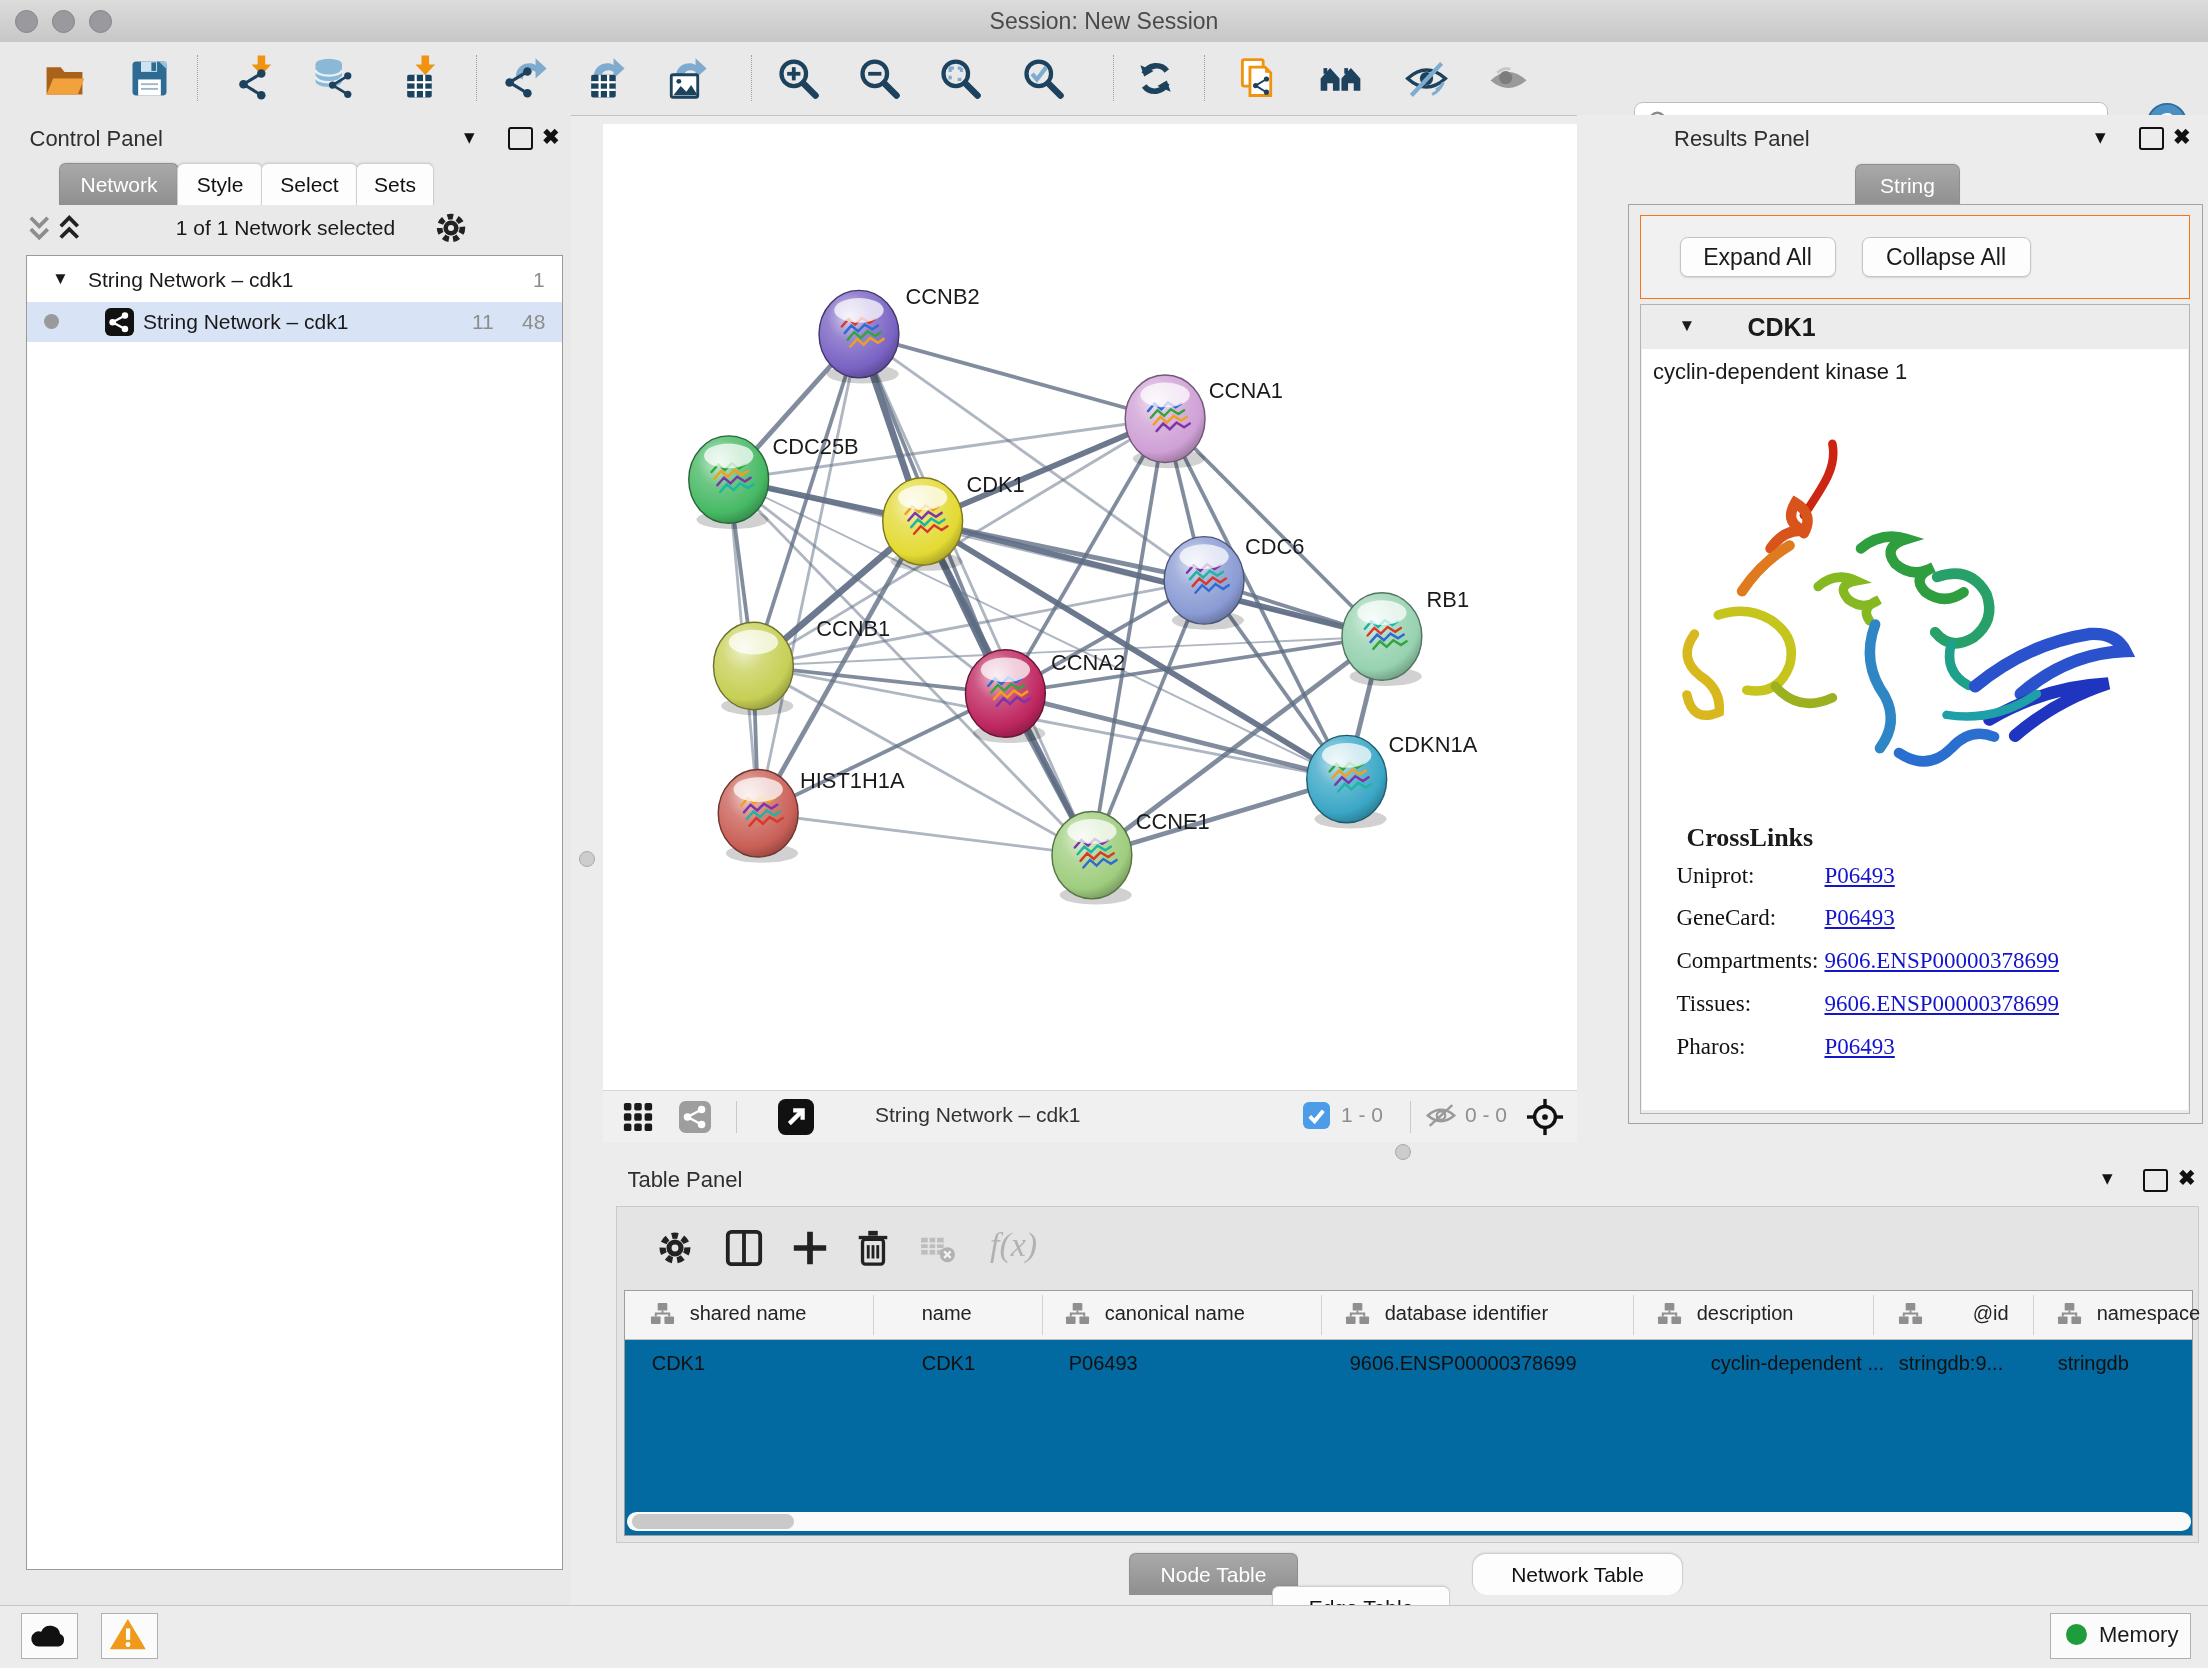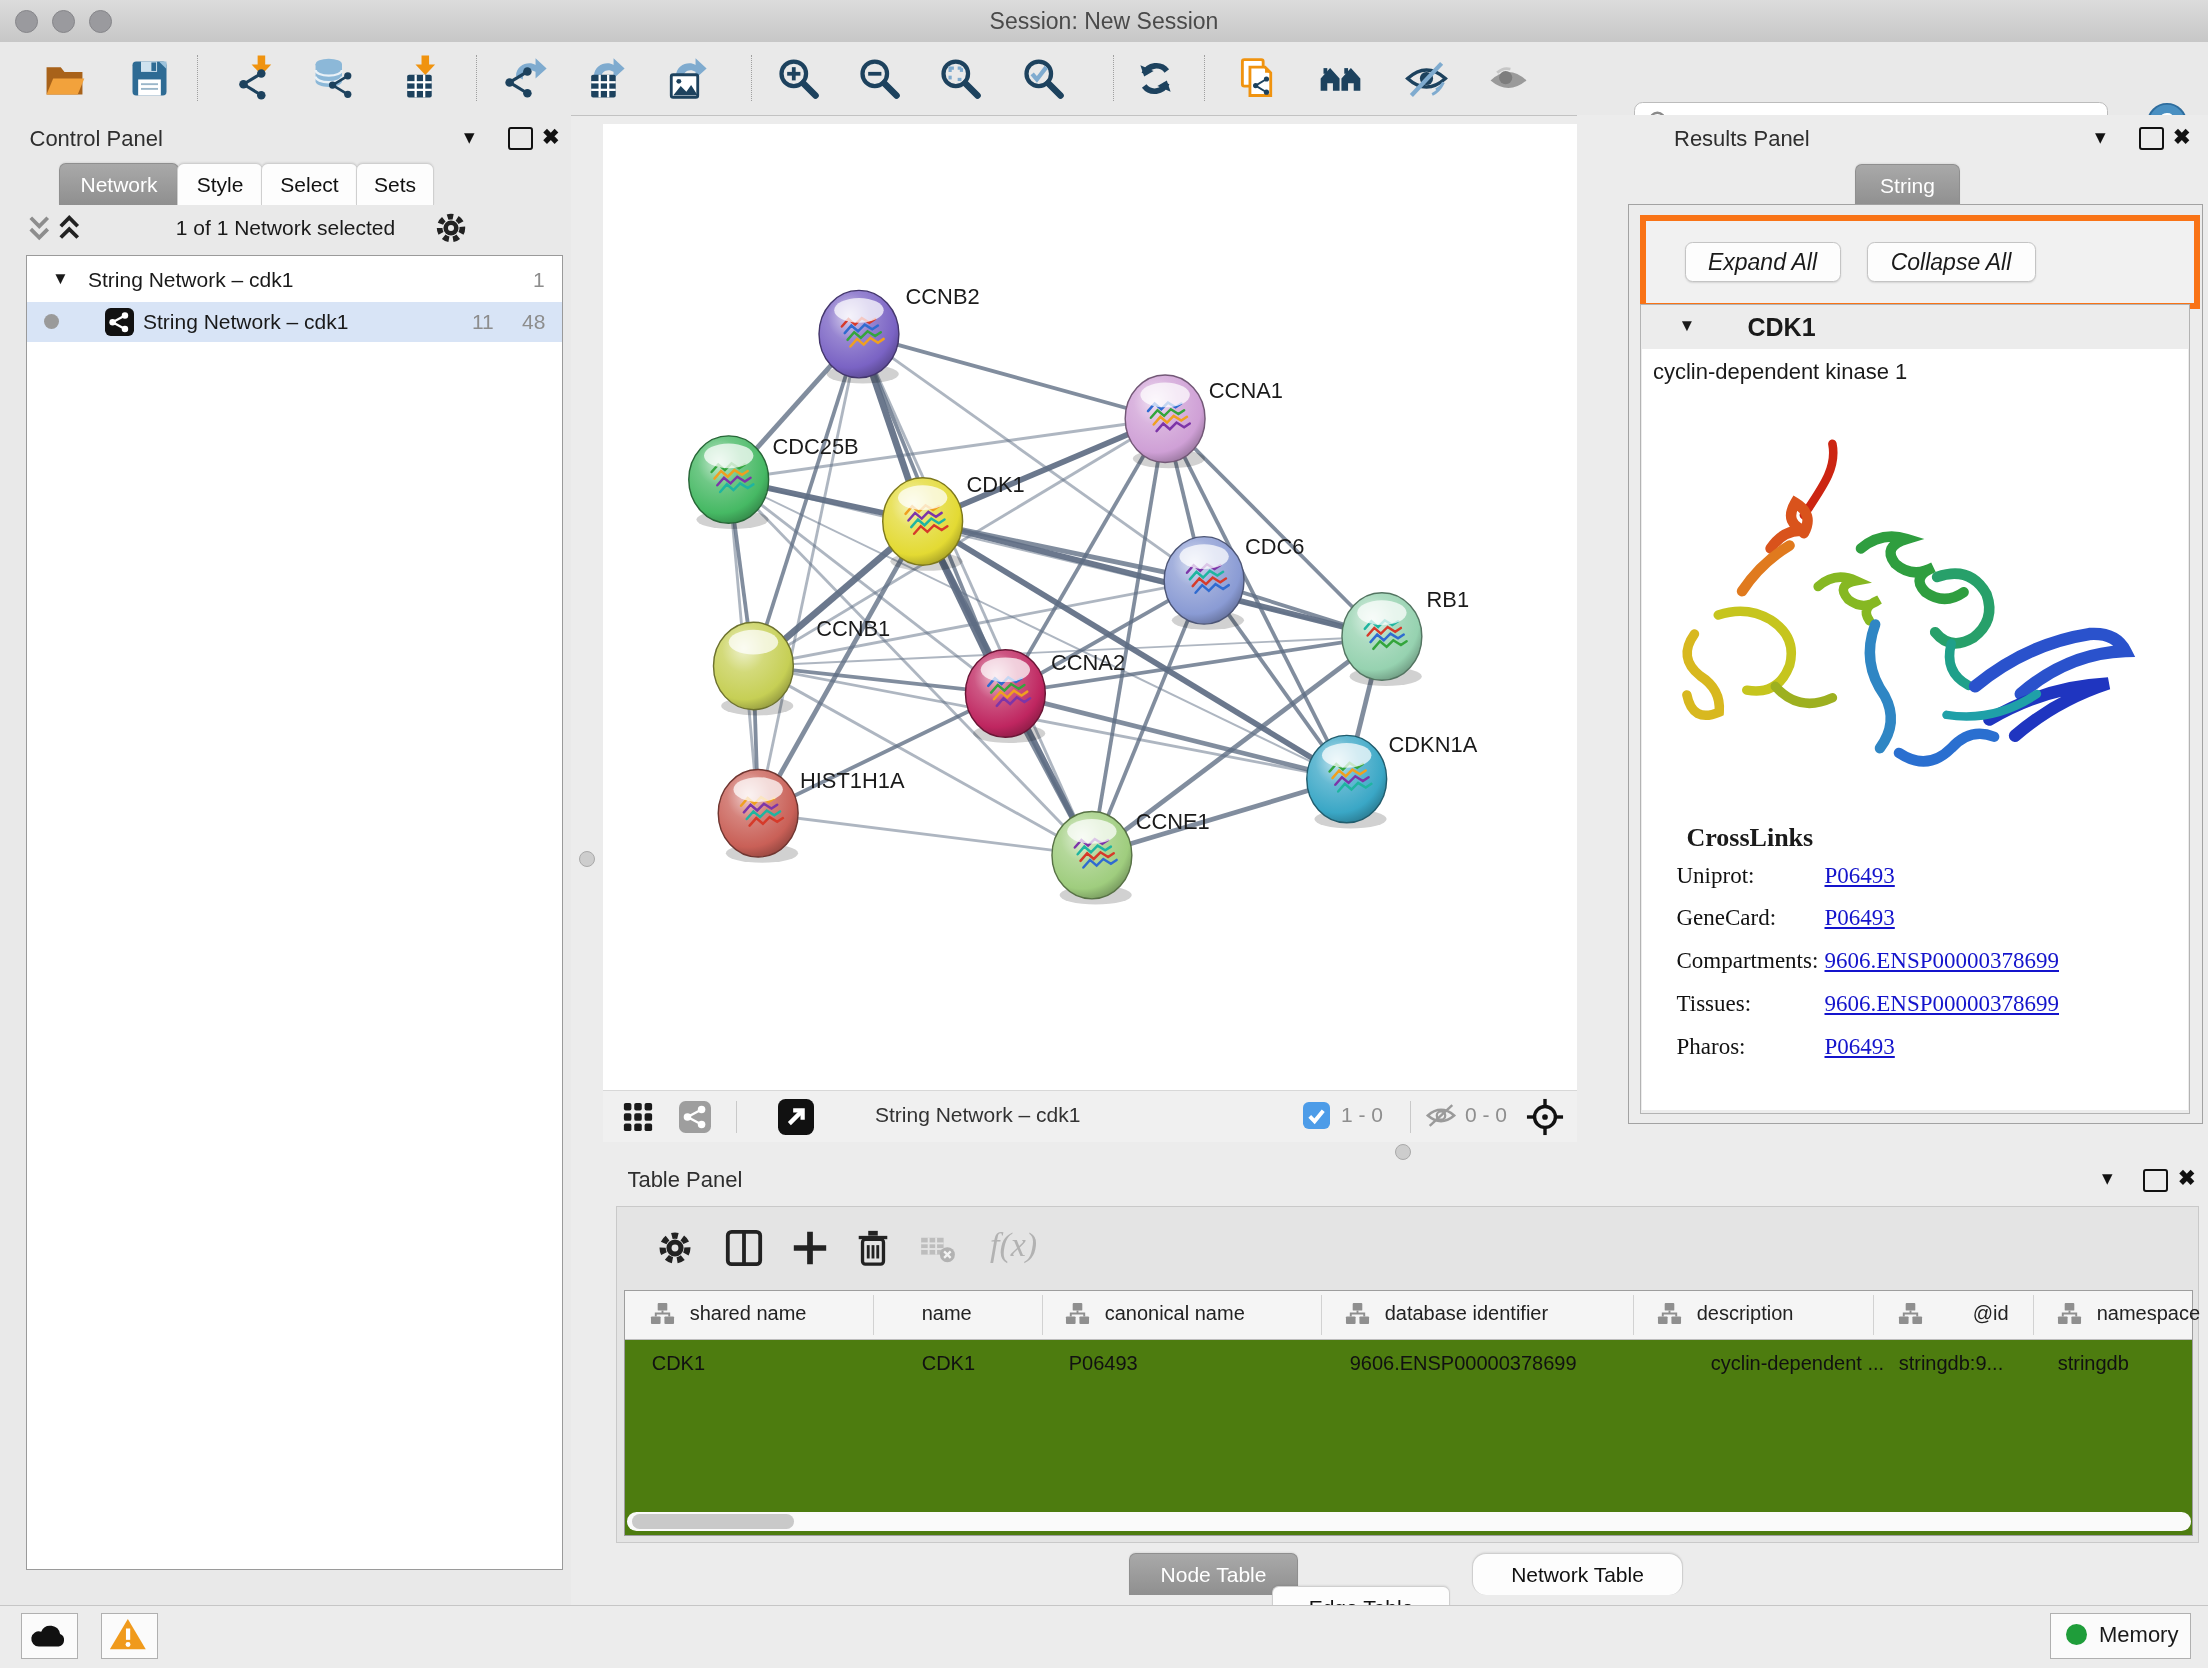--- a/index.html
+++ b/index.html
@@ -38,32 +38,32 @@
   
   .canvas{left:603px;top:124px;width:974px;height:966px;background:#fff;}
   .cfooter{left:603px;top:1090px;width:974px;height:51px;background:#f0f0f0;border-top:1px solid #d8d8d8;}
   .cfoot-txt{font-size:21px;color:#333;top:12.4px;}
   .cfoot-cnt{font-size:21px;color:#8e8e8e;top:12.4px;}
   .vsep{width:0;height:32px;border-left:1px solid #c9c9c9;top:9.5px;}
   .splitdot{width:14.3px;height:14.3px;border-radius:50%;background:#cdcdcd;border:1px solid #a9a9a9;}
   
   .rpanel{left:1577px;top:115px;width:632px;height:1044px;background:#ececec;}
   .rp-outer{left:51px;top:89px;width:573px;height:918px;background:#ececec;border:1.9px solid #a2a2a2;}
-  .rp-btnbox{left:10.5px;top:9.5px;width:548px;height:82px;background:#f1f1f1;border:6px solid #f97316;font-style:italic;}
+  .rp-btnbox{left:10.5px;top:9.5px;width:548px;height:82px;background:#f1f1f1;border:1px solid #f97316;}
   .rp-btn{position:absolute;top:21px;height:38px;background:#fdfdfd;border:1px solid #c4c4c4;border-radius:7.6px;
     font-size:23px;text-align:center;line-height:38px;box-shadow:0 1px 1.9px rgba(0,0,0,.12);}
   .rp-genebox{left:10.5px;top:99px;width:548px;height:808px;background:#ececec;border:1px solid #b3b3b3;}
   .rp-genehdr{position:absolute;left:0;top:0;width:100%;height:44px;}
   .rp-content{position:absolute;left:1px;top:44px;width:546px;height:761px;background:#fff;overflow:hidden;}
   .xl-label{position:absolute;font-family:"Liberation Serif",serif;font-size:23px;color:#111;}
   .xl-link{position:absolute;font-family:"Liberation Serif",serif;font-size:23px;color:#1414cc;text-decoration:underline;}
   
   .tpanel{left:616px;top:1159px;width:1592px;height:442px;}
   .tp-gray{left:0px;top:47px;width:1581px;height:335px;background:#e4e4e4;border:1px solid #c9c9c9;}
-  .tp-table{position:absolute;left:6.7px;top:83px;width:1567px;height:244px;background:#4d7c0f;border:1px solid #9d9d9d;}
+  .tp-table{position:absolute;left:6.7px;top:83px;width:1567px;height:244px;background:#0369a1;border:1px solid #9d9d9d;}
   .thead{position:absolute;left:0;top:0;width:100%;height:48px;background:#f5f5f5;border-bottom:1.9px solid #bdbdbd;}
   .thcell{position:absolute;top:11.4px;font-size:20px;color:#222;white-space:nowrap;}
   .tdcell{position:absolute;top:61px;font-size:20px;color:#111;white-space:nowrap;}
   .tscroll{position:absolute;left:1.9px;bottom:3.8px;width:1564px;height:19px;background:#fafafa;border-radius:9.5px;}
   .tthumb{position:absolute;left:5.7px;top:1.9px;width:162px;height:15px;background:#c9c9c9;border-radius:7.6px;}
   
   .statusbar{left:0;top:1605px;width:2208px;height:63px;background:#ececec;border-top:1px solid #c6c6c6;}
   .sbtn{position:absolute;top:6.7px;height:44px;background:#fbfbfb;border:1.9px solid #b0b0b0;}
   svg text{font-family:"Liberation Sans",sans-serif;}
 </style>

